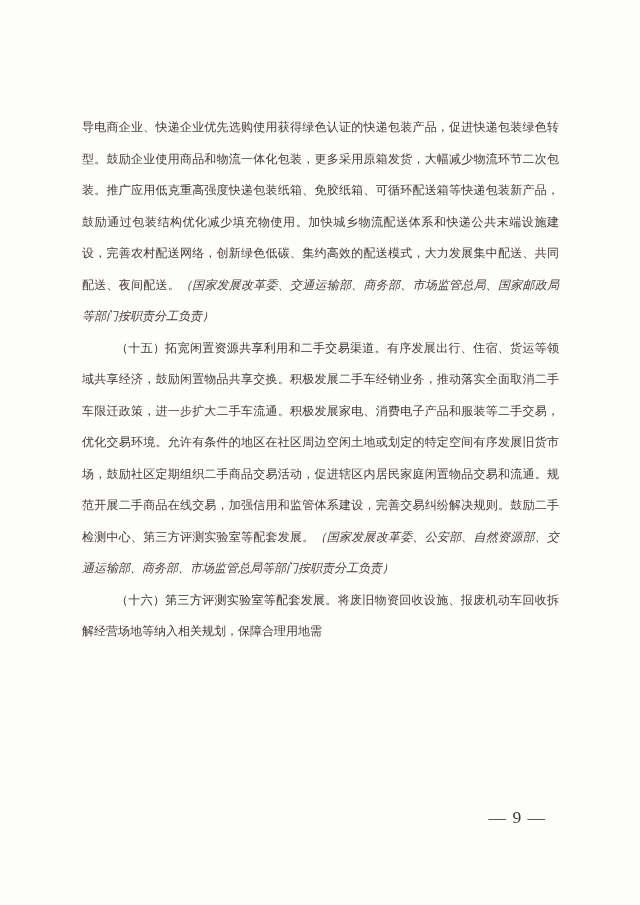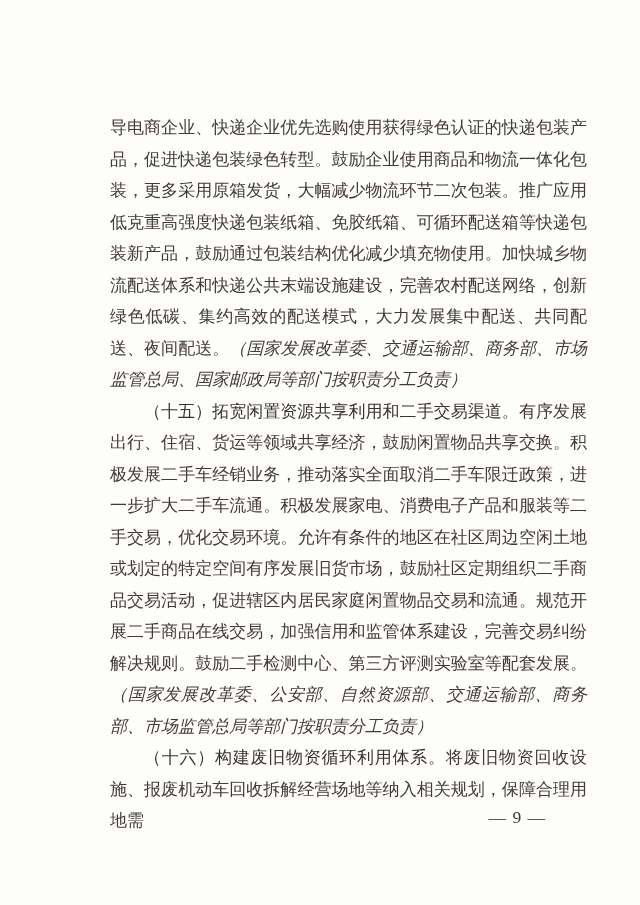--- a/index.html
+++ b/index.html
@@ -14,27 +14,26 @@
     margin: 0 auto;
     background: #fdfdfc;
     overflow: hidden;
     font-family: "Liberation Serif", "DejaVu Serif", serif;
   }
   .doc-body {
     position: absolute;
     left: 82px;
     top: 112px;
     width: 477px;
-    font-size: 17px;
+    font-size: 12px;
     line-height: 31.5px;
     color: #433a36;
     text-align: justify;
     word-break: break-all;
     overflow-wrap: break-word;
-    margin-left: 28px;
   }
   .para {
     margin: 0;
     padding: 0;
   }
   .para.indent {
     text-indent: 34px;
   }
   .run-normal {
     font-weight: normal;
@@ -62,16 +61,16 @@
     letter-spacing: 1px;
   }
 </style>
 </head>
 <body>
 
 <div class="page">
   <div class="doc-body" id="doc-body" style="color: rgb(67, 58, 54);">
       <div class="para"><span class="run-normal">导电商企业、快递企业优先选购使用获得绿色认证的快递包装产品，促进快递包装绿色转型。鼓励企业使用商品和物流一体化包装，更多采用原箱发货，大幅减少物流环节二次包装。推广应用低克重高强度快递包装纸箱、免胶纸箱、可循环配送箱等快递包装新产品，鼓励通过包装结构优化减少填充物使用。加快城乡物流配送体系和快递公共末端设施建设，完善农村配送网络，创新绿色低碳、集约高效的配送模式，大力发展集中配送、共同配送、夜间配送。</span><span class="run-kai">（国家发展改革委、交通运输部、商务部、市场监管总局、国家邮政局等部门按职责分工负责）</span></div>
       <div class="para indent"><span class="run-bold">（十五）拓宽闲置资源共享利用和二手交易渠道。</span><span class="run-normal">有序发展出行、住宿、货运等领域共享经济，鼓励闲置物品共享交换。积极发展二手车经销业务，推动落实全面取消二手车限迁政策，进一步扩大二手车流通。积极发展家电、消费电子产品和服装等二手交易，优化交易环境。允许有条件的地区在社区周边空闲土地或划定的特定空间有序发展旧货市场，鼓励社区定期组织二手商品交易活动，促进辖区内居民家庭闲置物品交易和流通。规范开展二手商品在线交易，加强信用和监管体系建设，完善交易纠纷解决规则。鼓励二手检测中心、第三方评测实验室等配套发展。</span><span class="run-kai">（国家发展改革委、公安部、自然资源部、交通运输部、商务部、市场监管总局等部门按职责分工负责）</span></div>
-      <div class="para indent"><span class="run-bold">（十六）构建废旧物资循环利用体系。</span><span class="run-normal">将废旧物资回收设施、报废机动车回收拆解经营场地等纳入相关规划，保障合理用地需</span></div>
+      <div class="para indent"><span class="run-bold">（十六）第三方评测实验室等配套发展。</span><span class="run-normal">将废旧物资回收设施、报废机动车回收拆解经营场地等纳入相关规划，保障合理用地需</span></div>
     </div>
   <div class="page-number">— 9 —</div>
 </div>
 
 </body></html>

